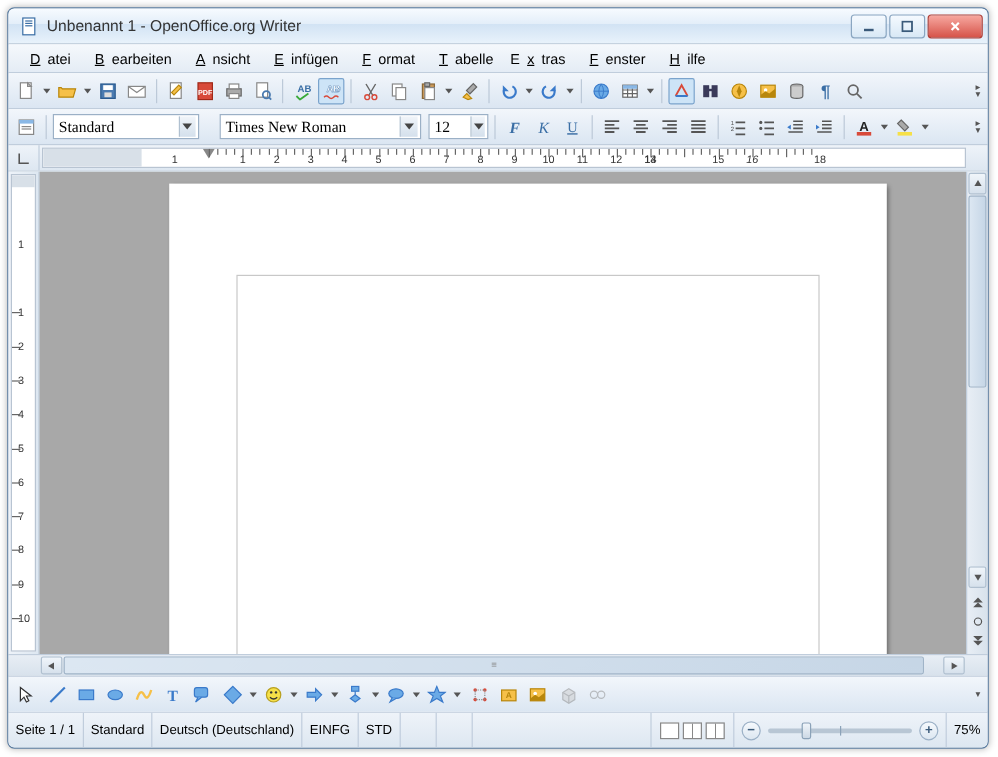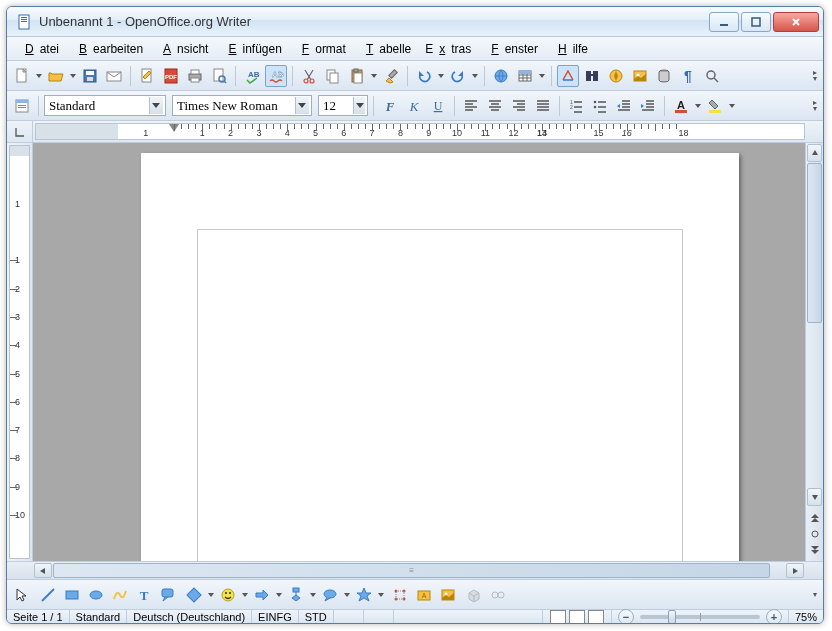--- a/index.html
+++ b/index.html
@@ -47,21 +47,21 @@
 .scroll-btn { height:18px; display:flex; align-items:center; justify-content:center; cursor:pointer; background:linear-gradient(to bottom,#f0f5fa,#d6e1ec); border:1px solid #b0c0d0; margin:1px; border-radius:2px; }
 .scroll-track { flex:1; position:relative; margin:0 1px; }
 .scroll-thumb { position:absolute; left:0; right:0; background:linear-gradient(to right,#dce7f2,#c6d6e6); border:1px solid #a0b4c8; border-radius:2px; }
 .nav-icons { display:flex; flex-direction:column; align-items:center; gap:2px; padding:4px 0; }
 .nav-icons div { width:14px; height:14px; cursor:pointer; display:flex; align-items:center; justify-content:center; }
 .hscroll-row { height:18px; display:flex; background:linear-gradient(to bottom,#e8eef5,#d8e2ec); border-top:1px solid #c0cddc; }
 .hscroll-row .scroll-btn { width:18px; height:auto; }
 .hscroll-row .scroll-track { flex:1; position:relative; margin:1px 0;}
 .hscroll-row .scroll-thumb { top:0; bottom:0; left:0; width:98%; }
 .bottom-toolbar { height:30px; background:linear-gradient(to bottom,#f2f6fb,#dbe6f2); border-top:1px solid #c0cddc; display:flex; align-items:center; padding:2px 4px; gap:2px; position:relative; }
-.statusbar { height:14px; background:linear-gradient(to bottom,#eef3f9,#dde7f1); border-top:1px solid #c0cddc; display:flex; align-items:stretch; font-size:11px; }
+.statusbar { height:30px; background:linear-gradient(to bottom,#eef3f9,#dde7f1); border-top:1px solid #c0cddc; display:flex; align-items:stretch; font-size:11px; }
 .status-cell { border-right:1px solid #c0cddc; padding:0 6px; display:flex; align-items:center; white-space:nowrap; }
 .status-flex { flex:1; }
 .zoom-slider { width:120px; height:4px; background:#b8c6d4; border-radius:2px; position:relative; margin:0 6px; }
 .zoom-slider .knob { position:absolute; width:8px; height:14px; background:linear-gradient(to bottom,#f0f5fa,#cdd9e5); border:1px solid #8ba2b8; border-radius:2px; top:-5px; left:28px; }
 .zoom-slider .mid { position:absolute; left:50%; top:-2px; width:1px; height:8px; background:#8ba2b8; }
 .view-icon { width:16px; height:14px; border:1px solid #888; margin:0 1px; cursor:pointer; display:inline-block; background:#fff; }
 .zoom-btn { width:16px; height:16px; border:1px solid #9bb0c6; border-radius:8px; display:flex; align-items:center; justify-content:center; cursor:pointer; background:linear-gradient(to bottom,#f5f9fd,#dde7f1); font-size:11px; font-weight:bold; color:#3a5a7a;}
 </style>
 </head>
 <body>
@@ -289,21 +289,21 @@
           <rect x="2" y="2" width="12" height="3" fill="#8ab8e6"></rect>
           <rect x="4" y="7" width="8" height="1" fill="#888"></rect>
           <rect x="4" y="9" width="8" height="1" fill="#888"></rect>
         </svg>
       </div>
     <div class="sep"></div>
     <div class="combo" style="width:122px">
         <input value="Standard" style="">
         <div class="cbtn"></div>
       </div>
-    <div class="combo" style="width:140px;margin-left:4px">
+    <div class="combo" style="width:168px;margin-left:15px">
         <input value="Times New Roman" style="">
         <div class="cbtn"></div>
       </div>
     <div class="combo" style="width:50px;margin-left:4px">
         <input value="12" style="">
         <div class="cbtn"></div>
       </div>
     <div class="sep"></div>
     <div class="tbtn">
         <svg viewBox="0 0 16 16">

